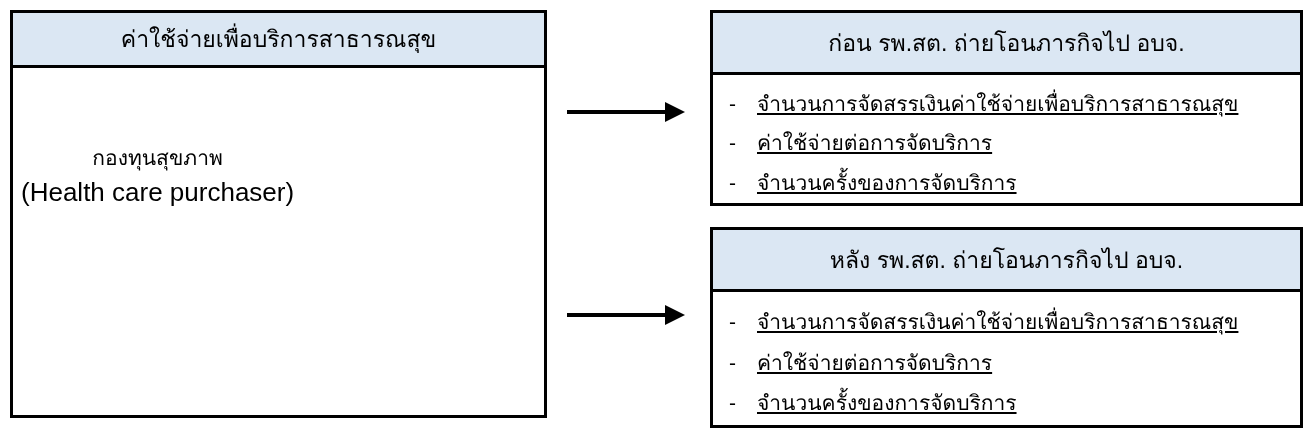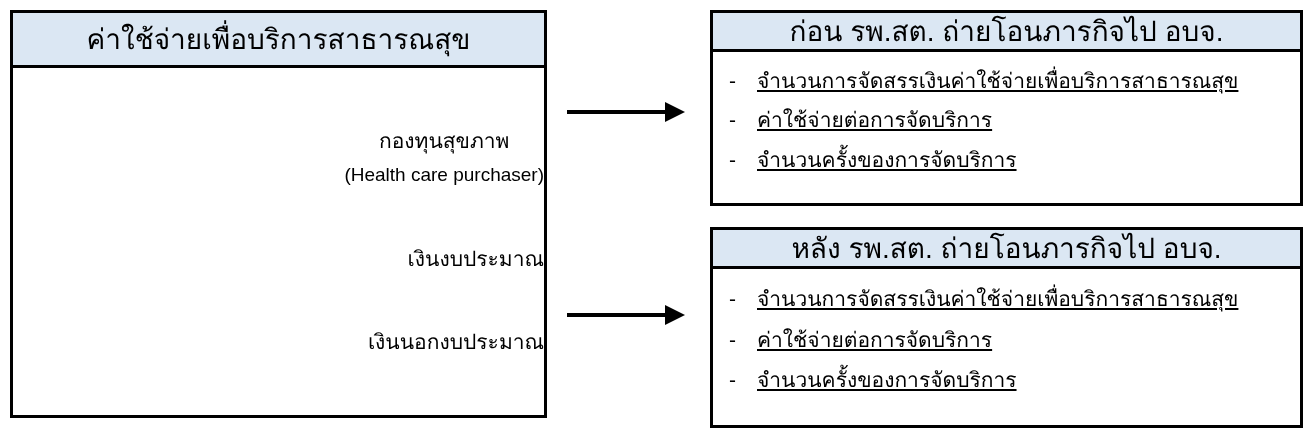--- a/index.html
+++ b/index.html
@@ -19,46 +19,46 @@
   .box {
     position: absolute;
     border: 3px solid #000000;
     background: #ffffff;
     box-sizing: border-box;
   }
   .box-header {
     background: #dbe7f3;
     border-bottom: 3px solid #000000;
     text-align: center;
-    font-size: 28px;
+    font-size: 23px;
     display: flex;
     align-items: center;
     justify-content: center;
     box-sizing: border-box;
   }
   
   .left-box {
     left: 10px;
     top: 10px;
     width: 537px;
     height: 408px;
   }
   .left-box .box-header { height: 55px; }
   .left-box .box-body {
     height: 347px;
     display: flex;
     flex-direction: column;
     justify-content: space-evenly;
-    align-items: flex-end;
-    padding: 6px 0;
+    align-items: flex-start;
+    padding: 6px 8px;
     box-sizing: border-box;
   }
   .source-item { text-align: center; }
   .source-item .thai-line { font-size: 21px; line-height: 34px; }
-  .source-item .english-line { font-size: 19px; line-height: 34px; }
+  .source-item .english-line { font-size: 26px; line-height: 34px; }
   
   .arrow {
     position: absolute;
     display: flex;
     align-items: center;
     width: 118px;
     height: 20px;
   }
   .arrow-top { left: 567px; top: 102px; }
   .arrow-bottom { left: 567px; top: 305px; }
@@ -74,21 +74,21 @@
     border-top: 10px solid transparent;
     border-bottom: 10px solid transparent;
   }
   
   .right-box {
     left: 710px;
     width: 593px;
   }
   .right-box-1 { top: 10px; height: 196px; }
   .right-box-2 { top: 227px; height: 201px; }
-  .right-box .box-header { height: 39px; }
+  .right-box .box-header { height: 62px; }
   .right-box .bullet-list {
     display: flex;
     flex-direction: column;
     justify-content: space-evenly;
     padding: 4px 8px 6px 12px;
     box-sizing: border-box;
   }
   .right-box-1 .bullet-list { height: 138px; }
   .right-box-2 .bullet-list { height: 143px; }
   .bullet-row {
@@ -112,24 +112,22 @@
 <div class="canvas">
 
   <div class="box left-box">
     <div class="box-header">ค่าใช้จ่ายเพื่อบริการสาธารณสุข</div>
     <div class="box-body">
       <div class="source-item">
         <div class="thai-line">กองทุนสุขภาพ</div>
         <div class="english-line">(Health care purchaser)</div>
       </div>
       <div class="source-item">
-        <div class="thai-line">เงินงบประมาณ</div>
       </div>
       <div class="source-item">
-        <div class="thai-line">เงินนอกงบประมาณ</div>
       </div>
     </div>
   </div>
 
   <div class="arrow arrow-top">
     <div class="arrow-line"></div>
     <div class="arrow-head"></div>
   </div>
   <div class="arrow arrow-bottom">
     <div class="arrow-line"></div>

